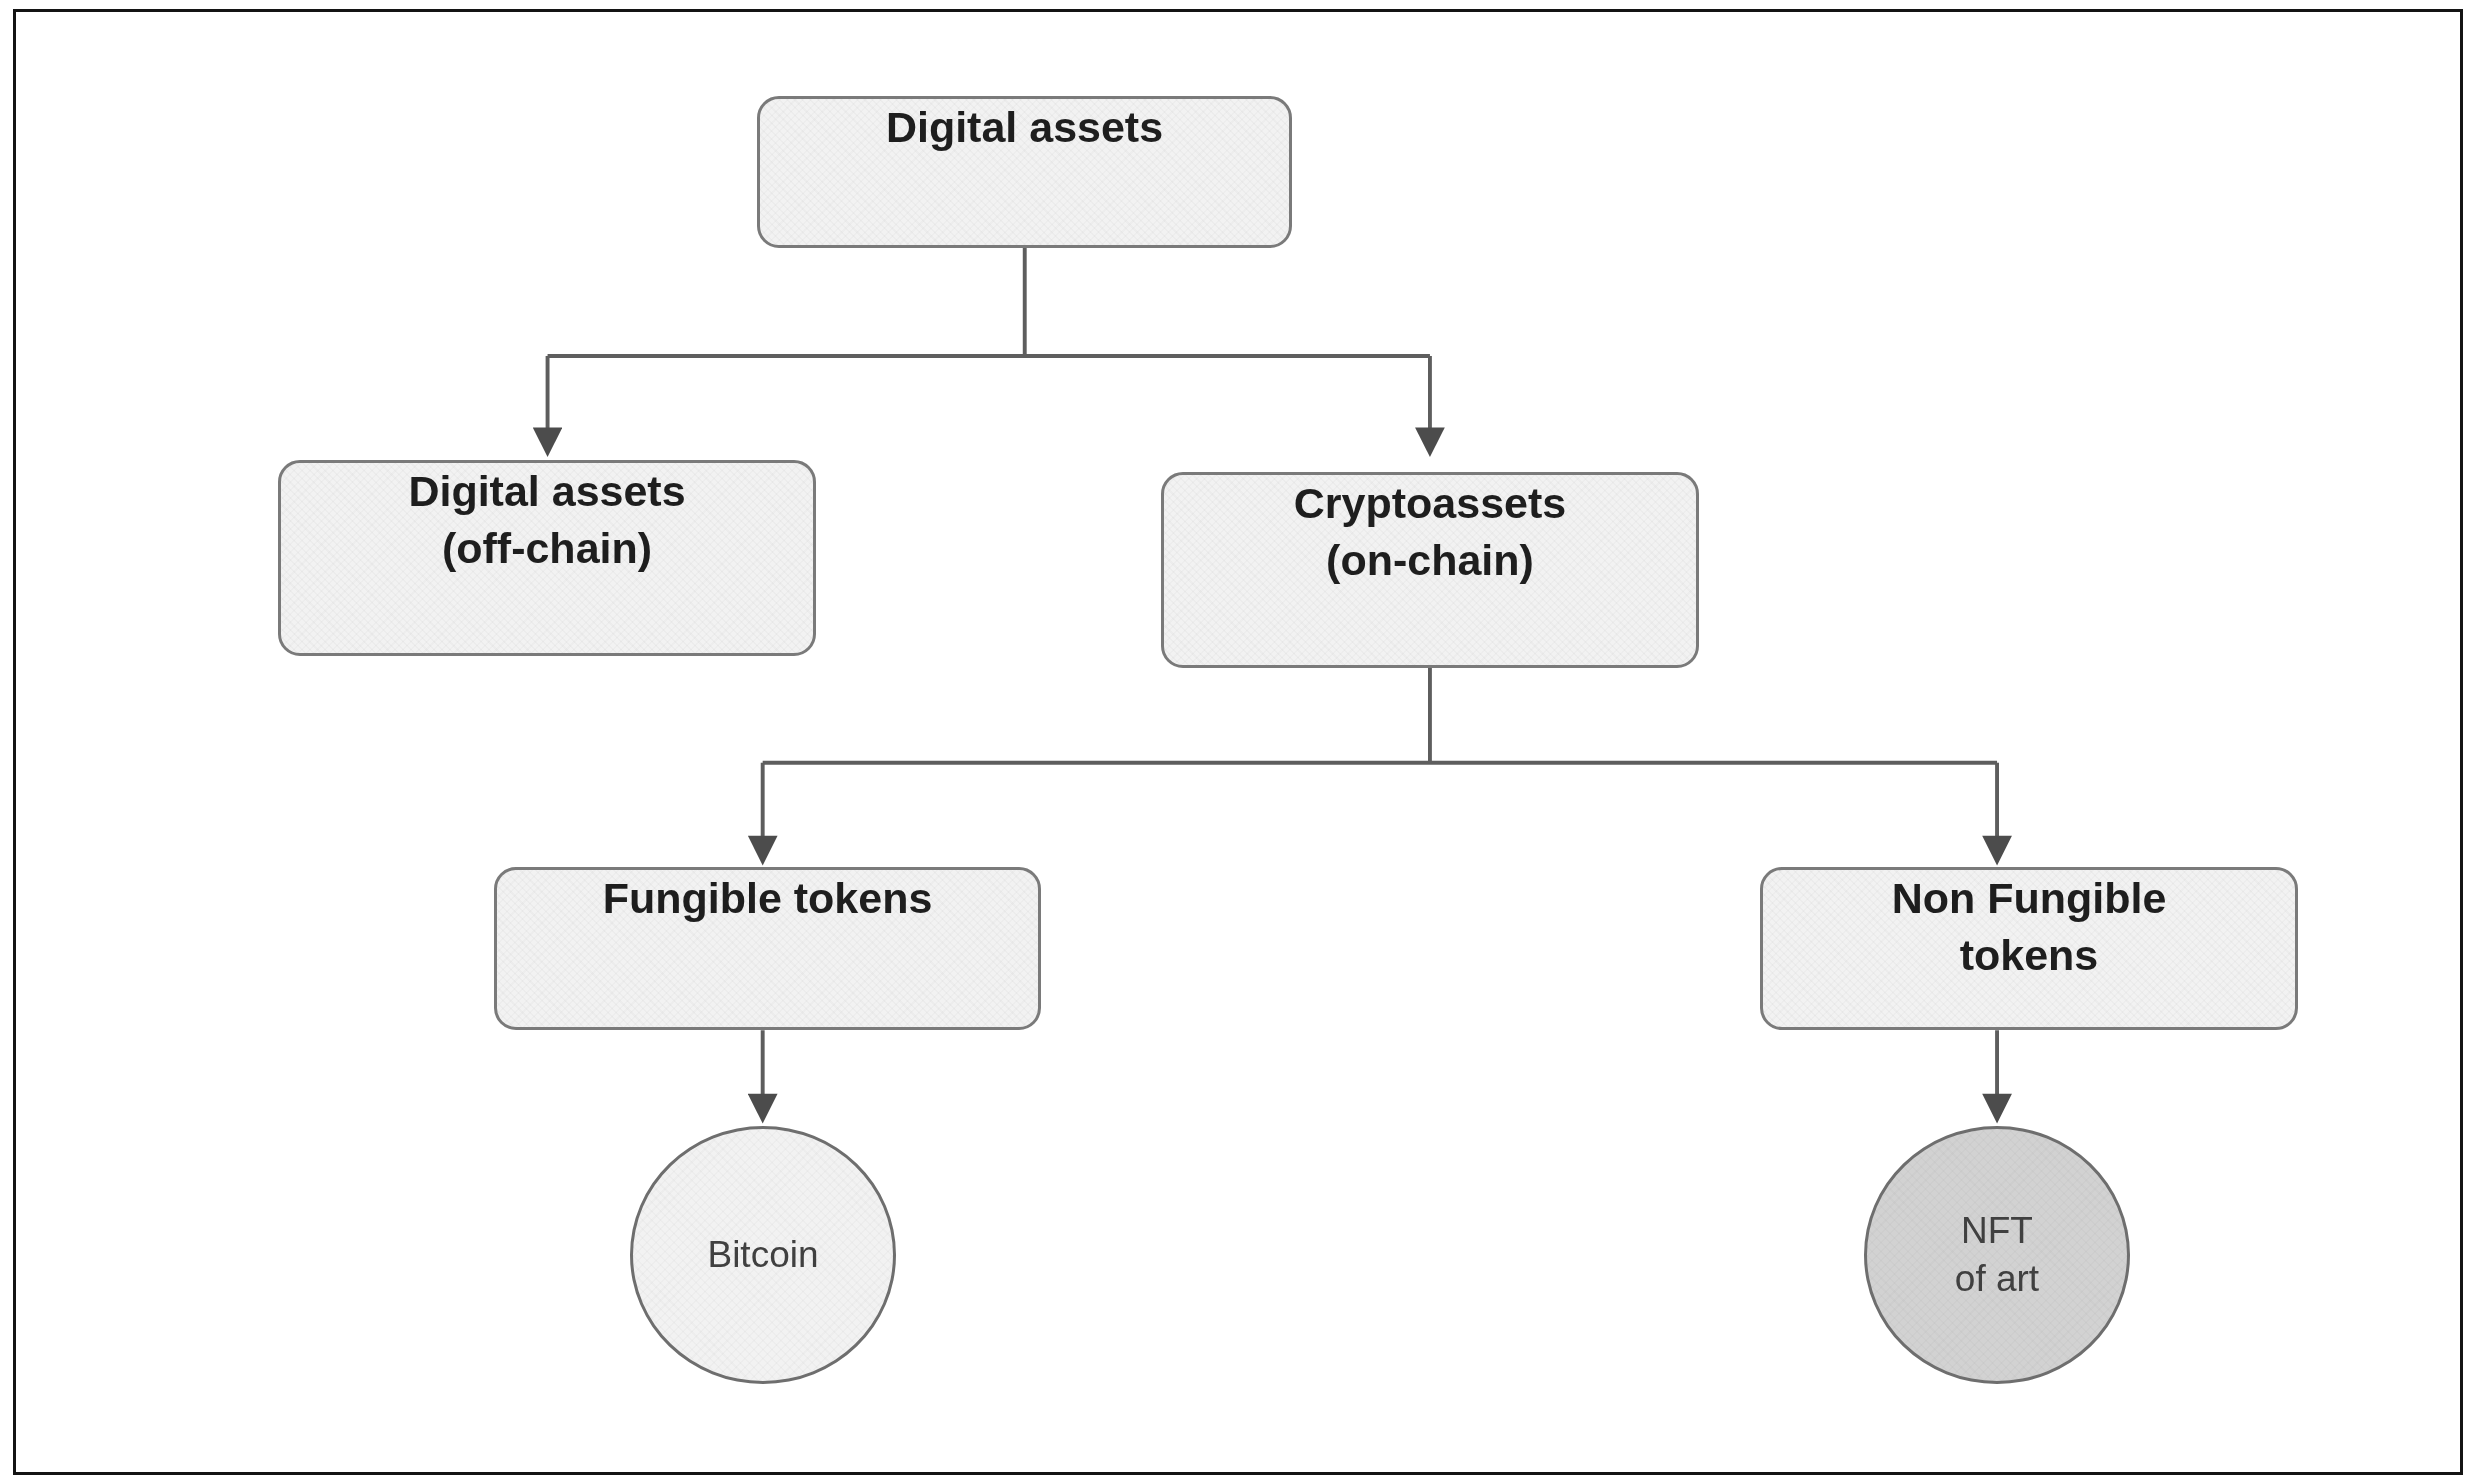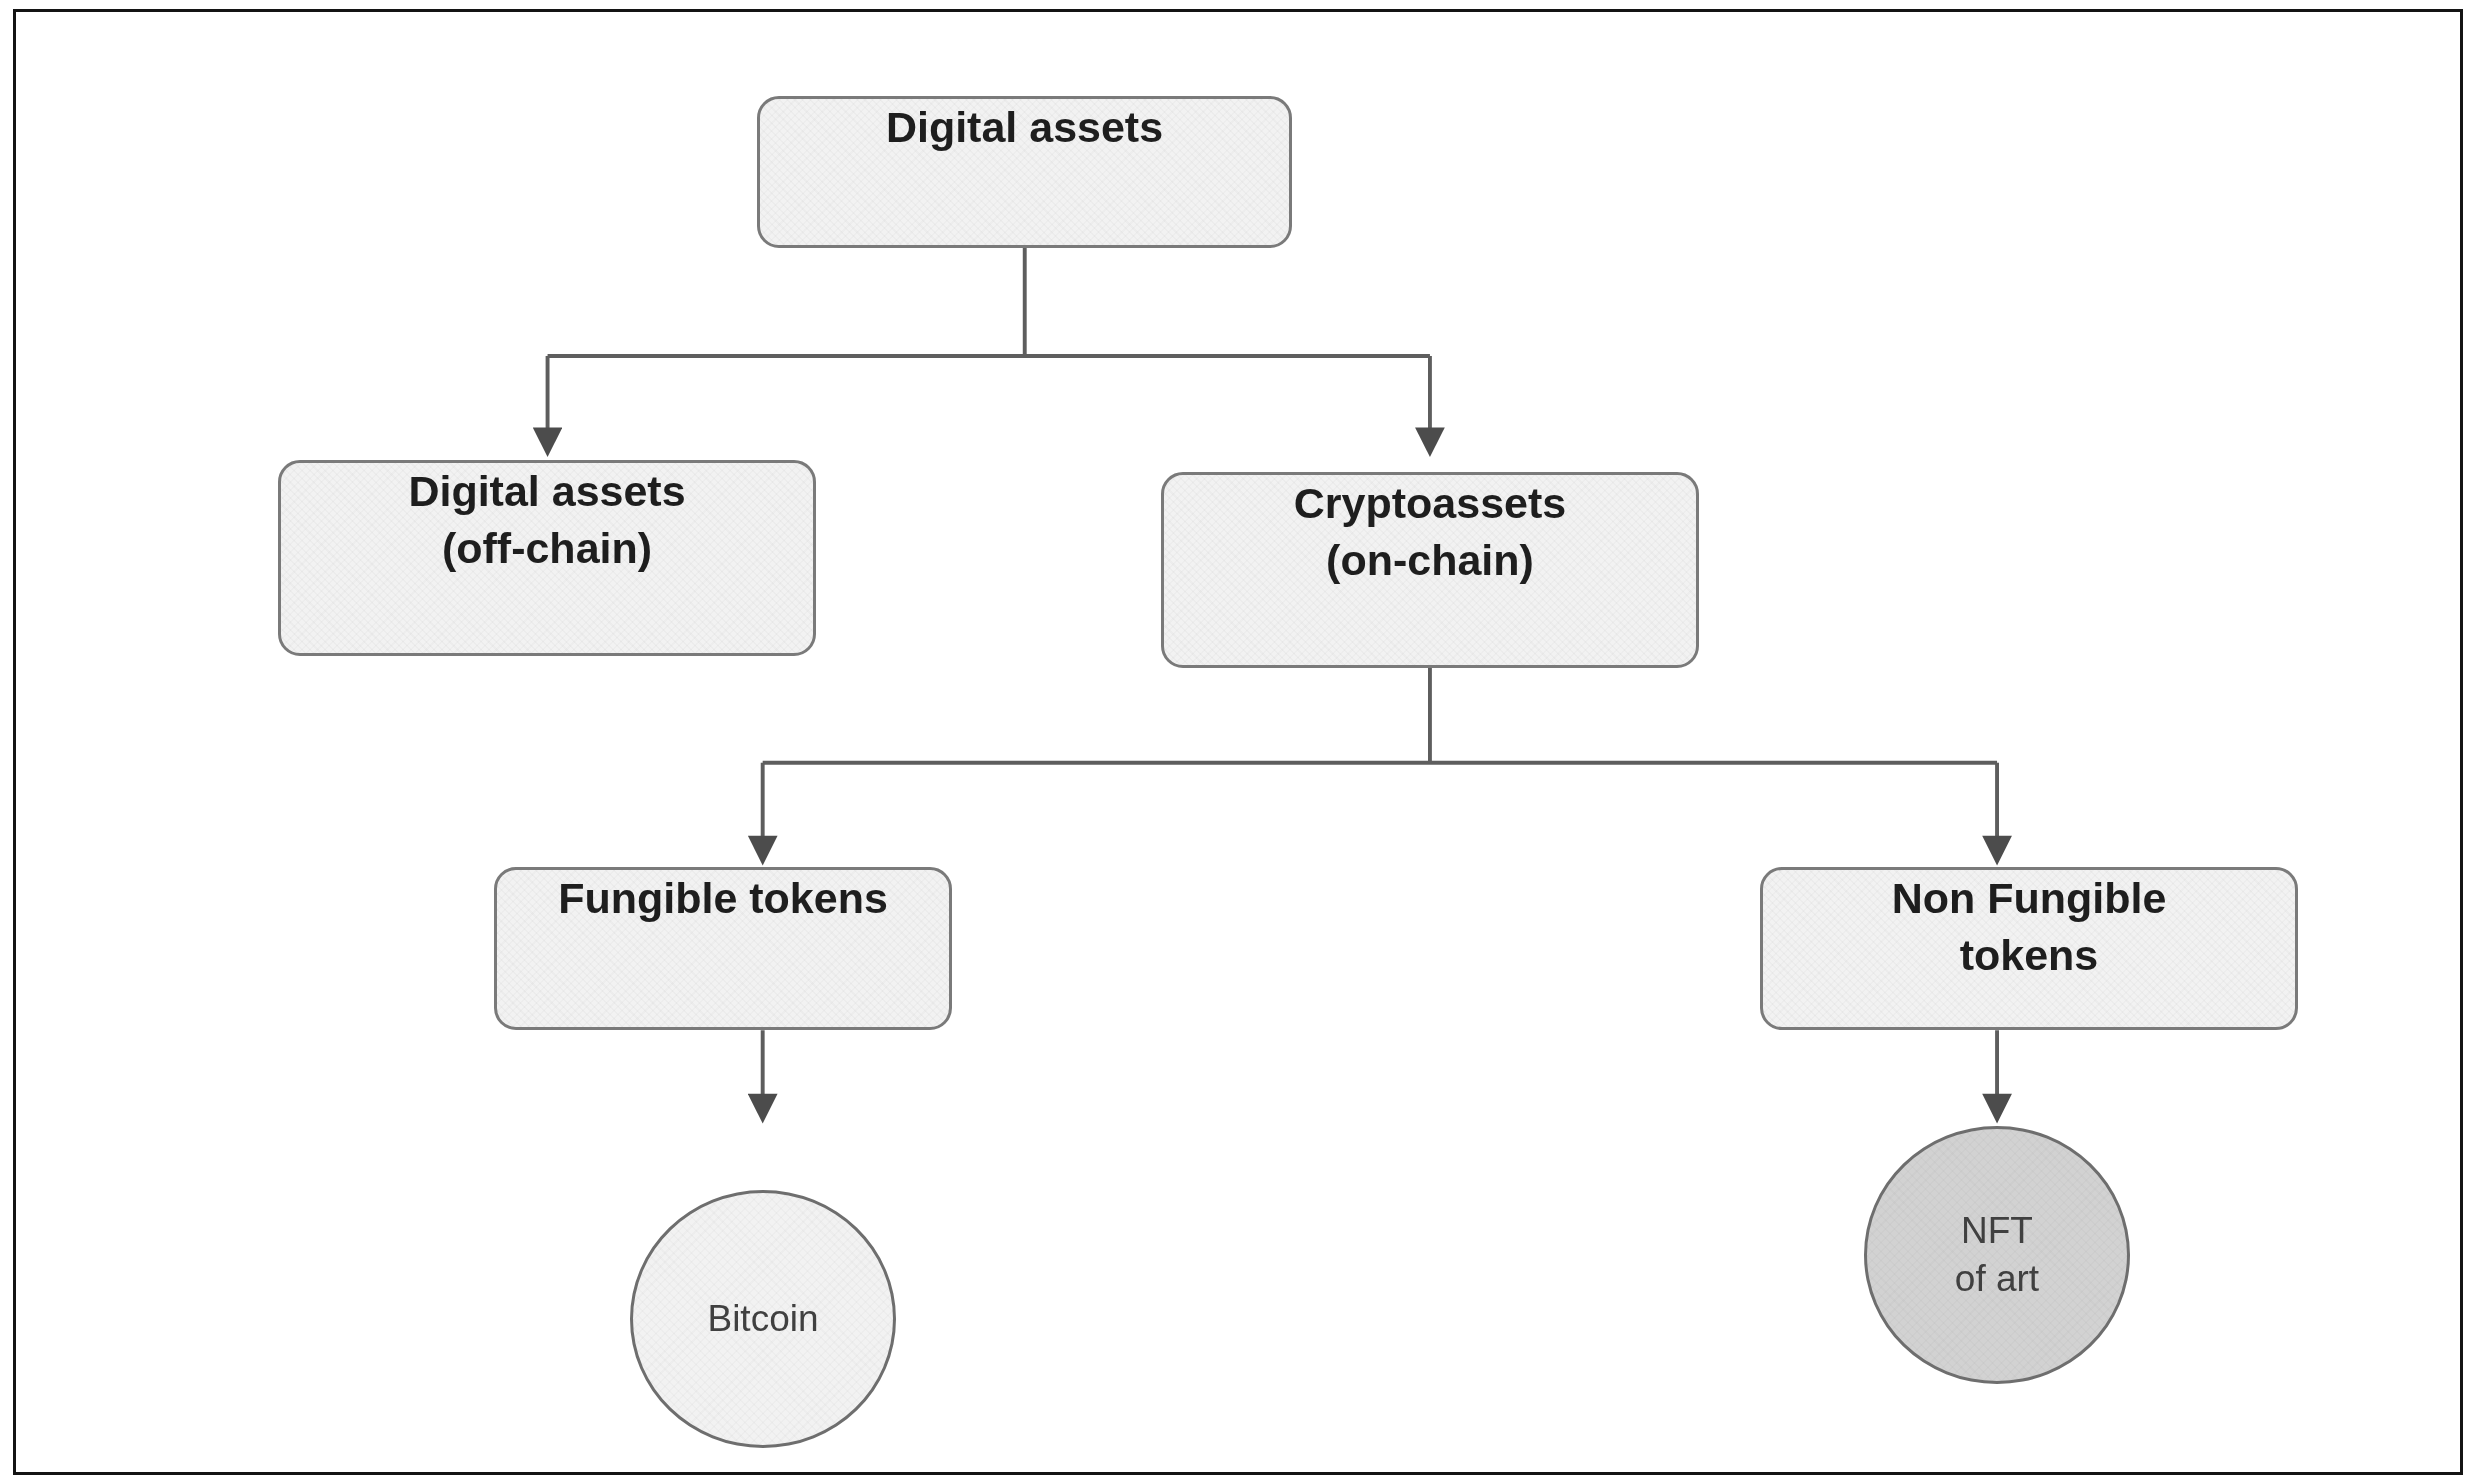--- a/index.html
+++ b/index.html
@@ -81,23 +81,23 @@
     font-size: 37px;
     font-weight: 400;
     line-height: 1.3;
     color: #404040;
     white-space: pre-line;
   }
   
   .node--root         { left: 757px;  top: 96px;  width: 535px; height: 152px; }
   .node--offchain     { left: 278px;  top: 460px;  width: 538px; height: 196px; }
   .node--cryptoassets { left: 1161px; top: 472px;  width: 538px; height: 196px; }
-  .node--fungible     { left: 494px;  top: 867px; width: 458px; height: 163px; }
+  .node--fungible     { left: 494px;  top: 867px; width: 547px; height: 163px; }
   .node--nonfungible  { left: 1728px; top: 867px; width: 538px; height: 163px; margin-left: 32px; }
-  .leaf--bitcoin      { left: 630px;  top: 1190px; width: 266px; height: 258px; }
+  .leaf--bitcoin      { left: 630px;  top: 1126px; width: 266px; height: 258px; }
   .leaf--nft          { left: 1864px; top: 1126px; width: 266px; height: 258px; }
 </style>
 </head>
 <body>
 
 <div class="canvas">
 
   <div class="frame"></div>
 
   <svg class="connectors" viewBox="0 0 3164 1897" xmlns="http://www.w3.org/2000/svg">

